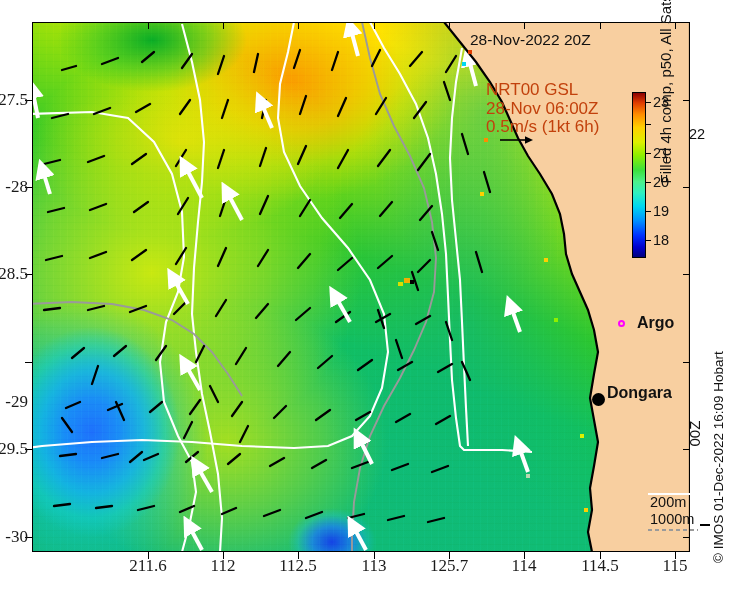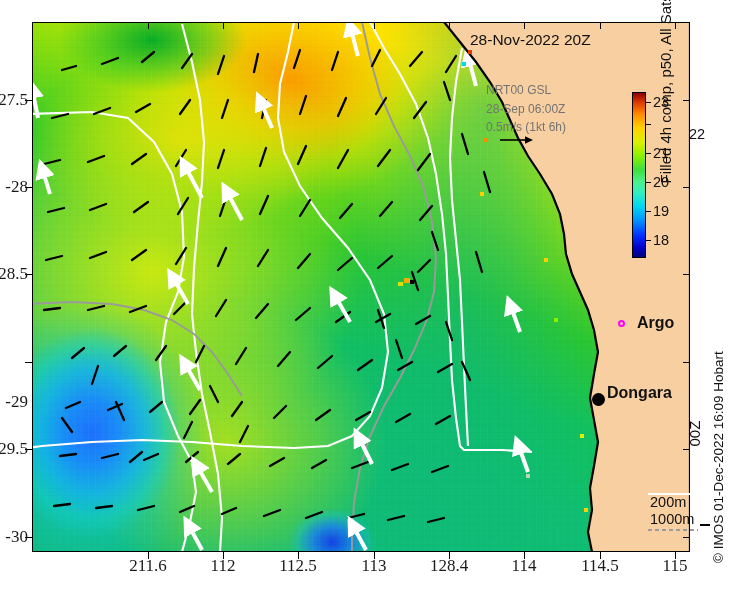--- a/index.html
+++ b/index.html
@@ -100,21 +100,21 @@
   .ylab{position:absolute;left:28px;font-family:"Liberation Serif",serif;
         font-size:17px;color:#1a1a1a;transform:translate(-100%,-50%);white-space:nowrap;}
   .tickx{position:absolute;top:552px;width:1px;height:7px;background:#000;}
   .ticky{position:absolute;left:25px;width:7px;height:1px;background:#000;}
   .tickx-top{position:absolute;top:22px;width:1px;height:7px;background:#000;}
   .ticky-right{position:absolute;left:683px;width:7px;height:1px;background:#000;}
 
   
   #titledate{position:absolute;left:470px;top:31px;font-size:15.5px;color:#111;
      white-space:nowrap;}
-  #annot{position:absolute;left:486px;top:81px;font-size:12px;color:#737373;
+  #annot{position:absolute;left:486px;top:81px;font-size:17px;color:#c2410c;
      line-height:18.5px;white-space:nowrap;}
   #refarrow{position:absolute;left:500px;top:134px;width:34px;height:12px;}
 
   
   #cbar{position:absolute;left:632px;top:92px;width:14px;height:166px;
         border:1px solid #000;box-sizing:border-box;
         background:linear-gradient(to top,
           #00007f 0%, #0000cd 6%, #0030ff 13%,
           #0090ff 22%, #00d8f0 31%, #2ff0c0 39%,
           #4cf08a 46%, #3ce03c 53%, #8ef000 62%,
@@ -383,21 +383,21 @@
       <div class="tickx-top" style="left:524px;"></div>
     <div class="tickx" style="left:600px;"></div>
       <div class="tickx-top" style="left:600px;"></div>
     <div class="tickx" style="left:675px;"></div>
       <div class="tickx-top" style="left:675px;"></div>
 
     <div class="xlab" style="left:148px;">211.6</div>
     <div class="xlab" style="left:223px;">112</div>
     <div class="xlab" style="left:298px;">112.5</div>
     <div class="xlab" style="left:374px;">113</div>
-    <div class="xlab" style="left:449px;">128.4</div>
+    <div class="xlab" style="left:449px;">125.7</div>
     <div class="xlab" style="left:524px;">114</div>
     <div class="xlab" style="left:600px;">114.5</div>
     <div class="xlab" style="left:675px;">115</div>
   </div>
 
   <div>
     <div class="ticky" style="top:100px;"></div>
       <div class="ticky-right" style="top:100px;"></div>
     <div class="ticky" style="top:187px;"></div>
       <div class="ticky-right" style="top:187px;"></div>
@@ -415,21 +415,21 @@
     <div class="ylab" style="top:274px;">-28.5</div>
     <div class="ylab" style="top:362px;margin-top:40px;">-29</div>
     <div class="ylab" style="top:449px;">-29.5</div>
     <div class="ylab" style="top:537px;">-30</div>
   </div>
 
   <div id="titledate">28-Nov-2022 20Z</div>
 
   <div id="annot">
     <div>NRT00 GSL</div>
-    <div>28-Sep 06:00Z</div>
+    <div>28-Nov 06:00Z</div>
     <div>0.5m/s (1kt 6h)</div>
   </div>
   <svg id="refarrow" viewBox="0 0 34 12">
     <path d="M0,6 L26,6" stroke="#000" stroke-width="1.6"></path>
     <path d="M25,2.2 L33,6 L25,9.8 z" fill="#000"></path>
   </svg>
 
   <div id="cbar"></div>
   <div>
     <div class="cbtick" style="top:240px;"></div>

